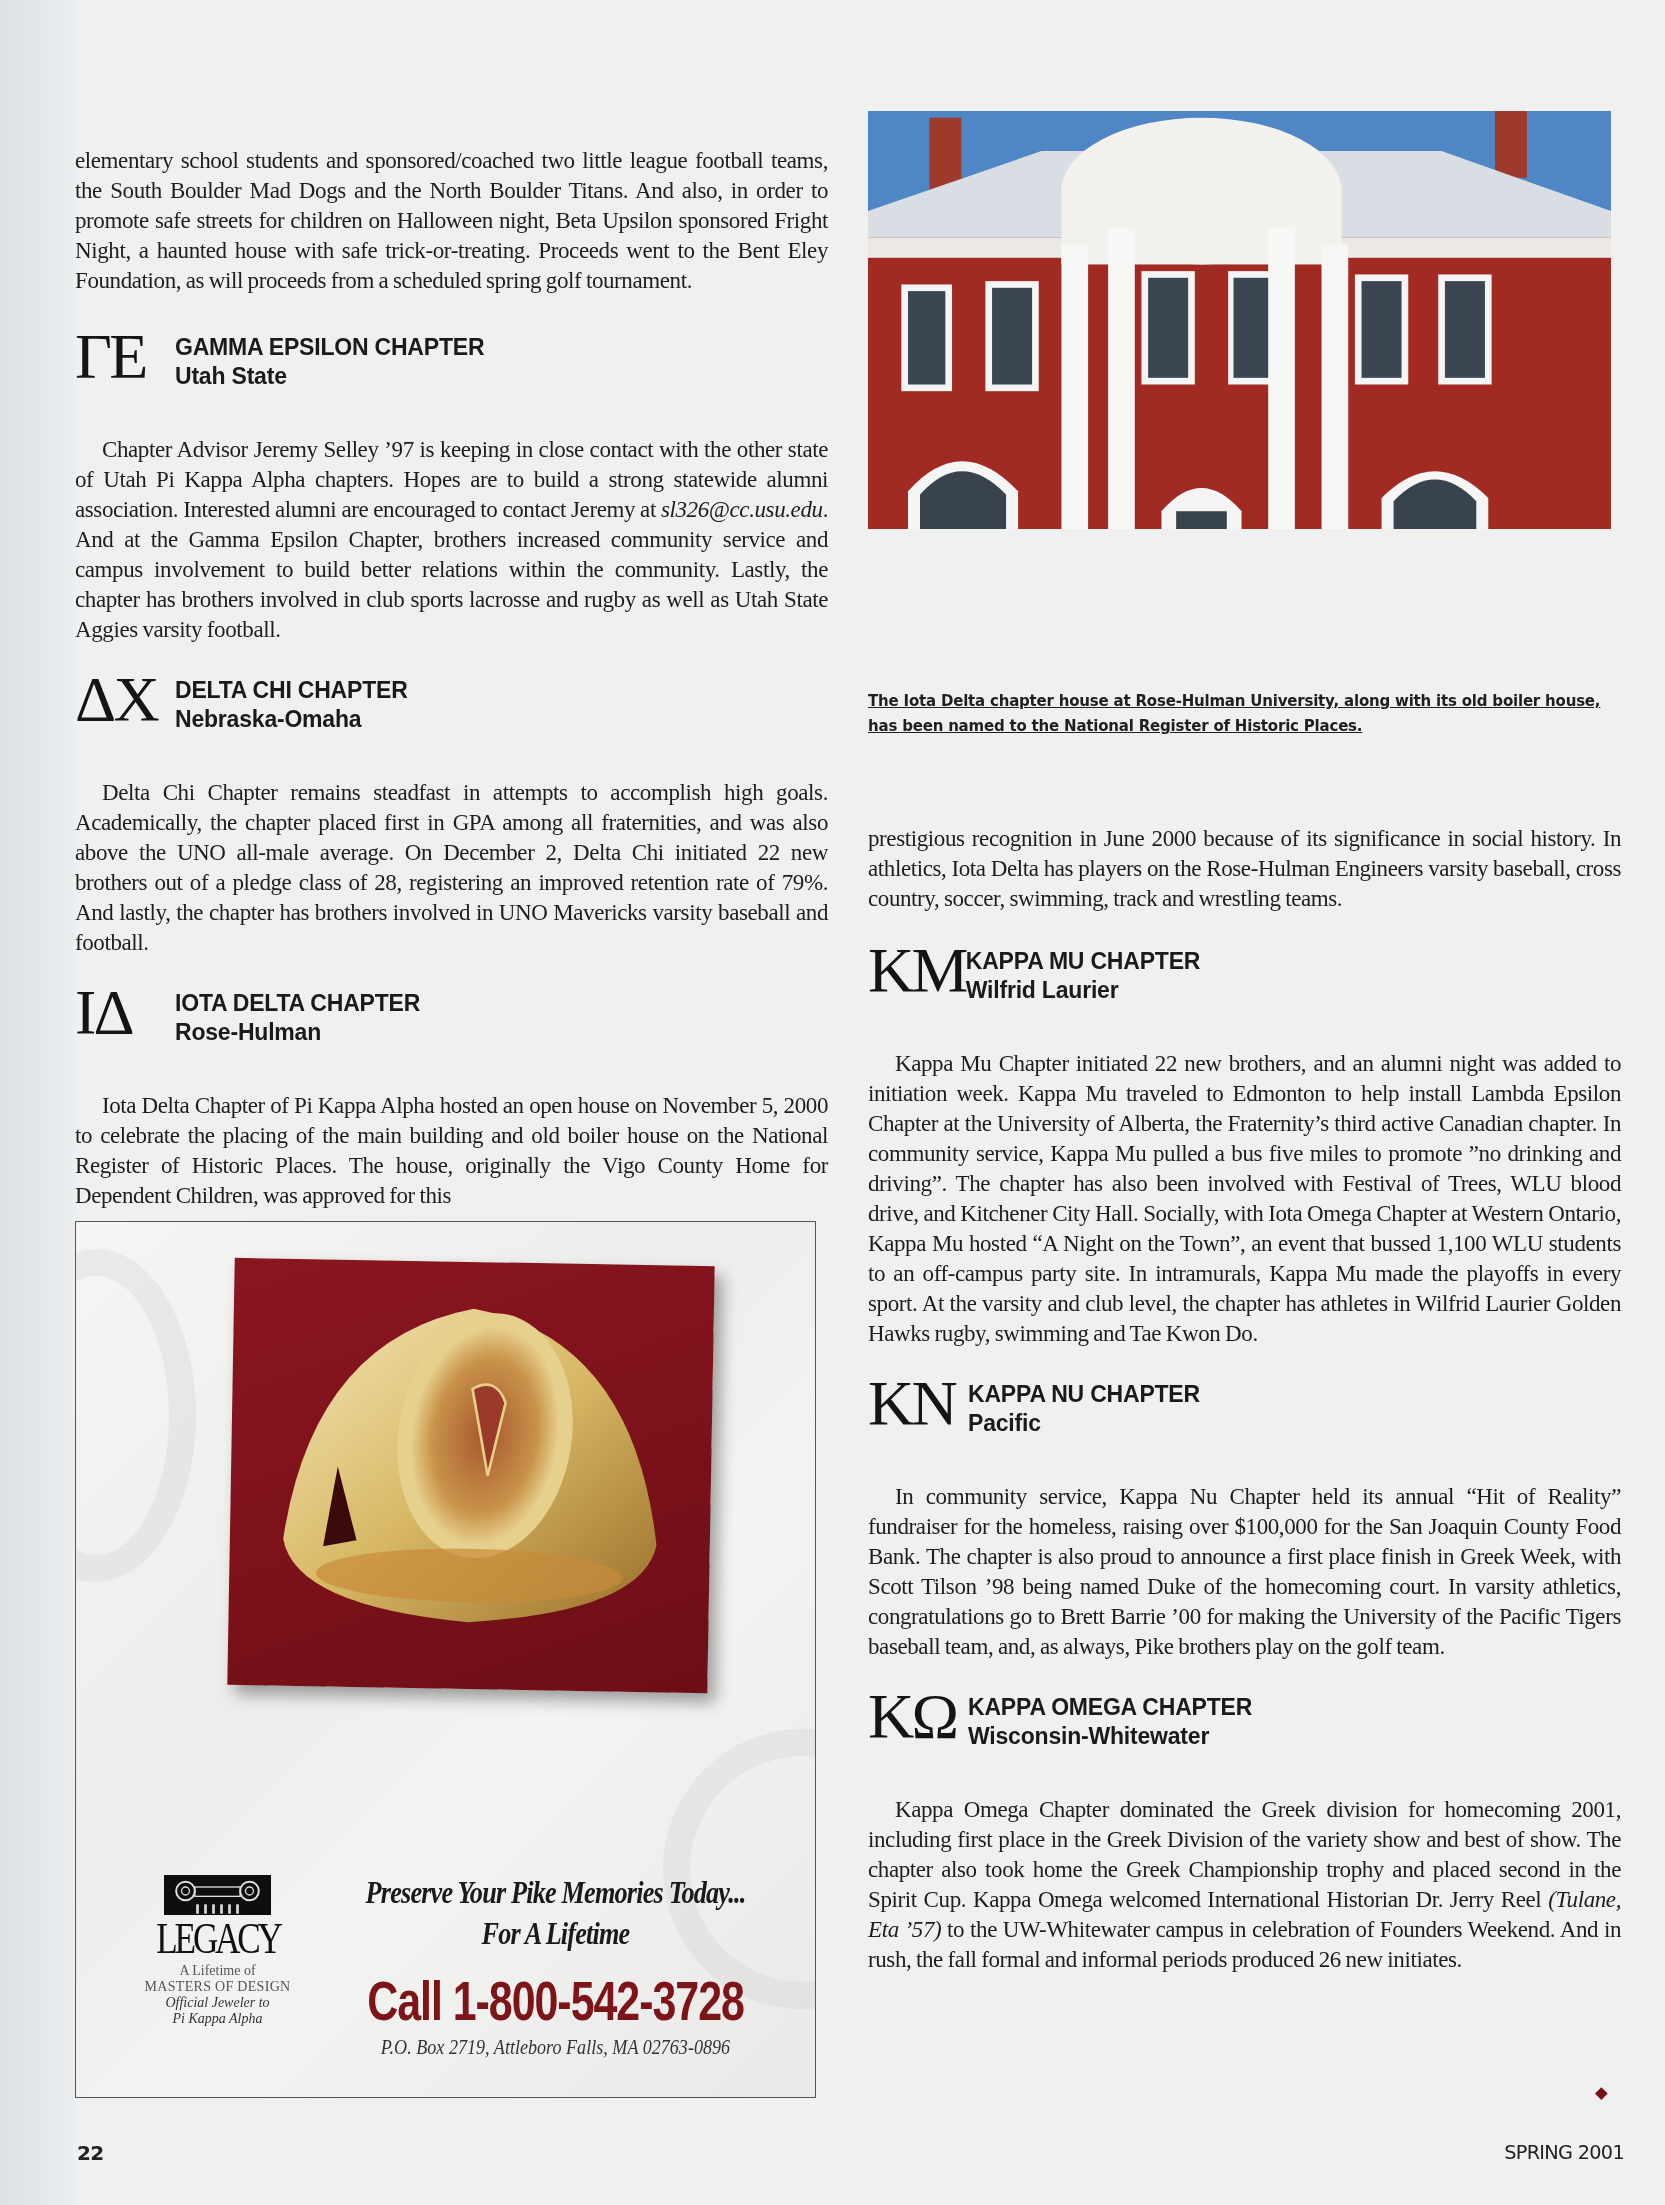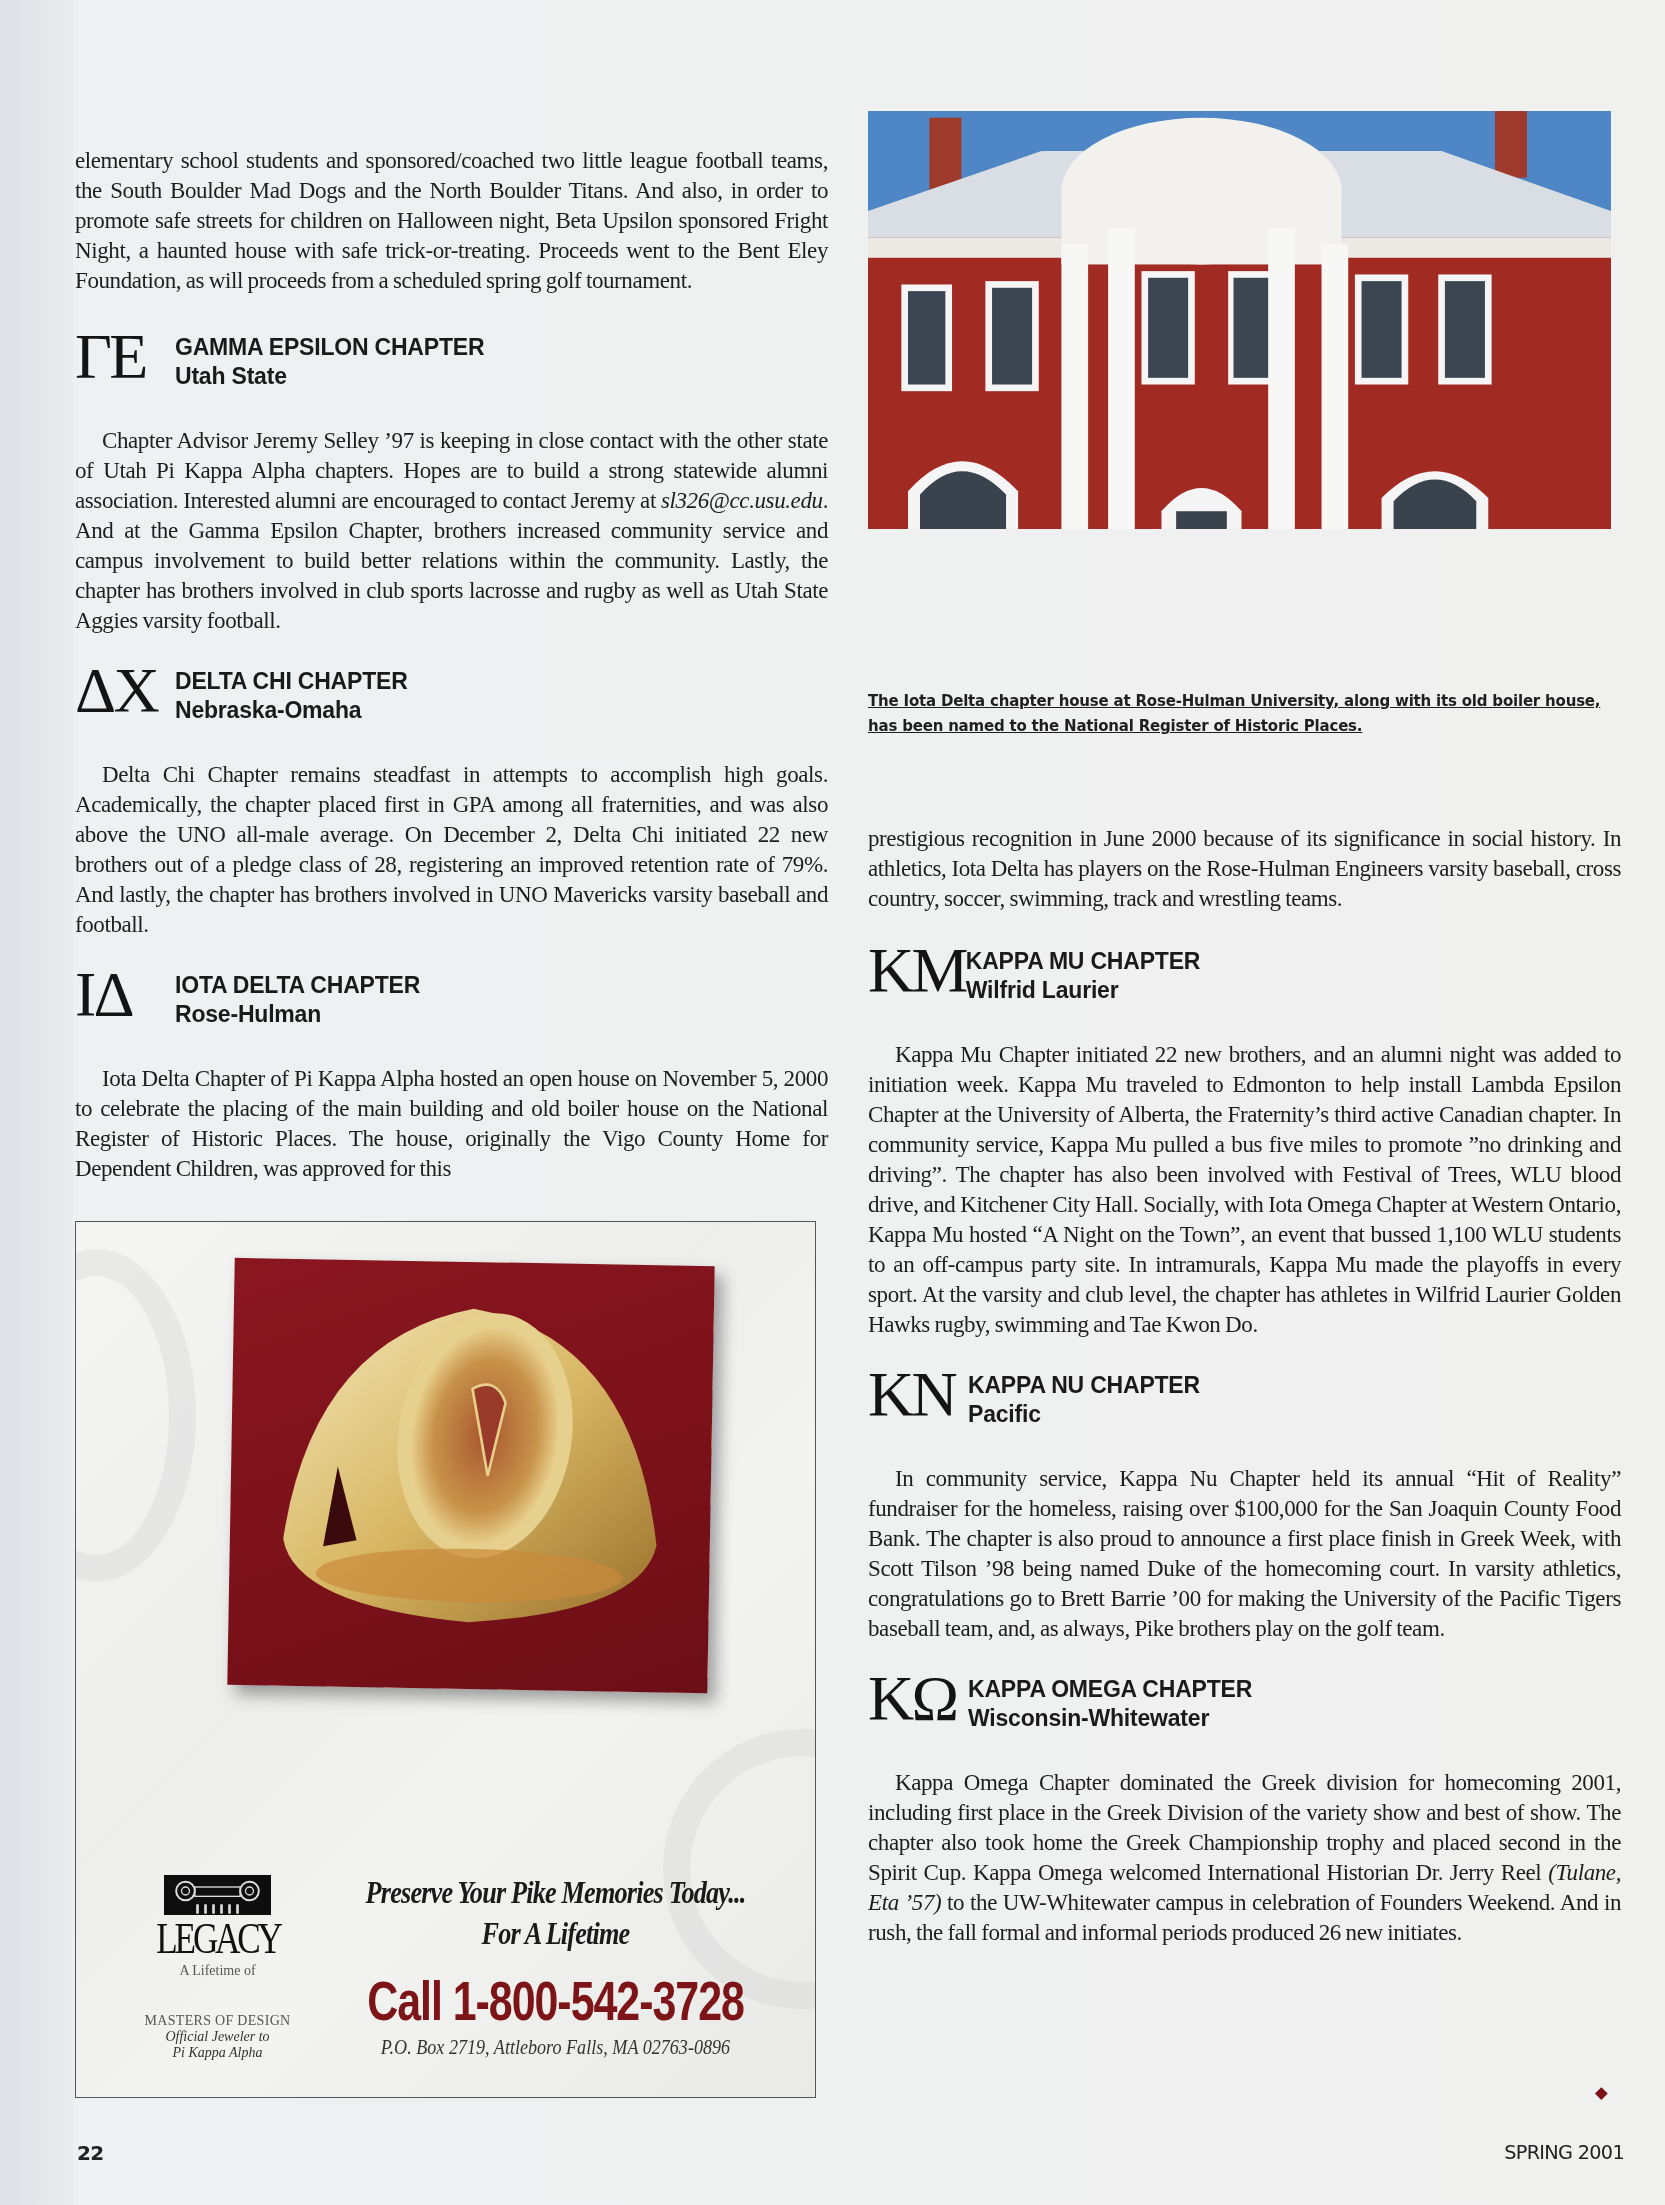--- a/index.html
+++ b/index.html
@@ -50,21 +50,21 @@
     .head-text {
       padding-top: 4px;
       font-family: "Liberation Sans", "DejaVu Sans", sans-serif;
       font-weight: bold;
       font-size: 23px;
       line-height: 29px;
       color: #1a1a1a;
       letter-spacing: -0.2px;
     }
     .section { margin-bottom: 27px; }
-    .section .body-text { margin-top: 24px; }
+    .section .body-text { margin-top: 33px; }
 
     
     .photo {
       position: absolute; left: 868px; top: 111px; width: 743px; height: 418px;
       overflow: hidden;
       background: #4d7c0f;
     }
     .caption {
       position: absolute; left: 868px; top: 689px; width: 743px;
       font-family: "DejaVu Sans", "Liberation Sans", sans-serif;
@@ -118,21 +118,21 @@
     .legacy-word {
       font-family: "Liberation Serif", "DejaVu Serif", serif;
       font-size: 44px; line-height: 48px; letter-spacing: -4px;
       transform: scaleX(0.8);
       color: #111;
     }
     .legacy-small {
       font-family: "Liberation Serif", "DejaVu Serif", serif;
       font-size: 14px; line-height: 16px; color: #555;
     }
-    .legacy-small.caps { letter-spacing: 0.3px; margin-top: 34px; }
+    .legacy-small.caps { letter-spacing: 0.3px; }
     .legacy-small.italic { font-style: italic; color: #333; }
     .ad-right {
       position: absolute; left: 233px; top: 650px; width: 493px; text-align: center;
     }
     .ad-slogan {
       font-family: "Liberation Serif", "DejaVu Serif", serif;
       font-style: italic; font-weight: bold;
       font-size: 32px; line-height: 41px;
       letter-spacing: -1px;
       color: #1a1a1a;

